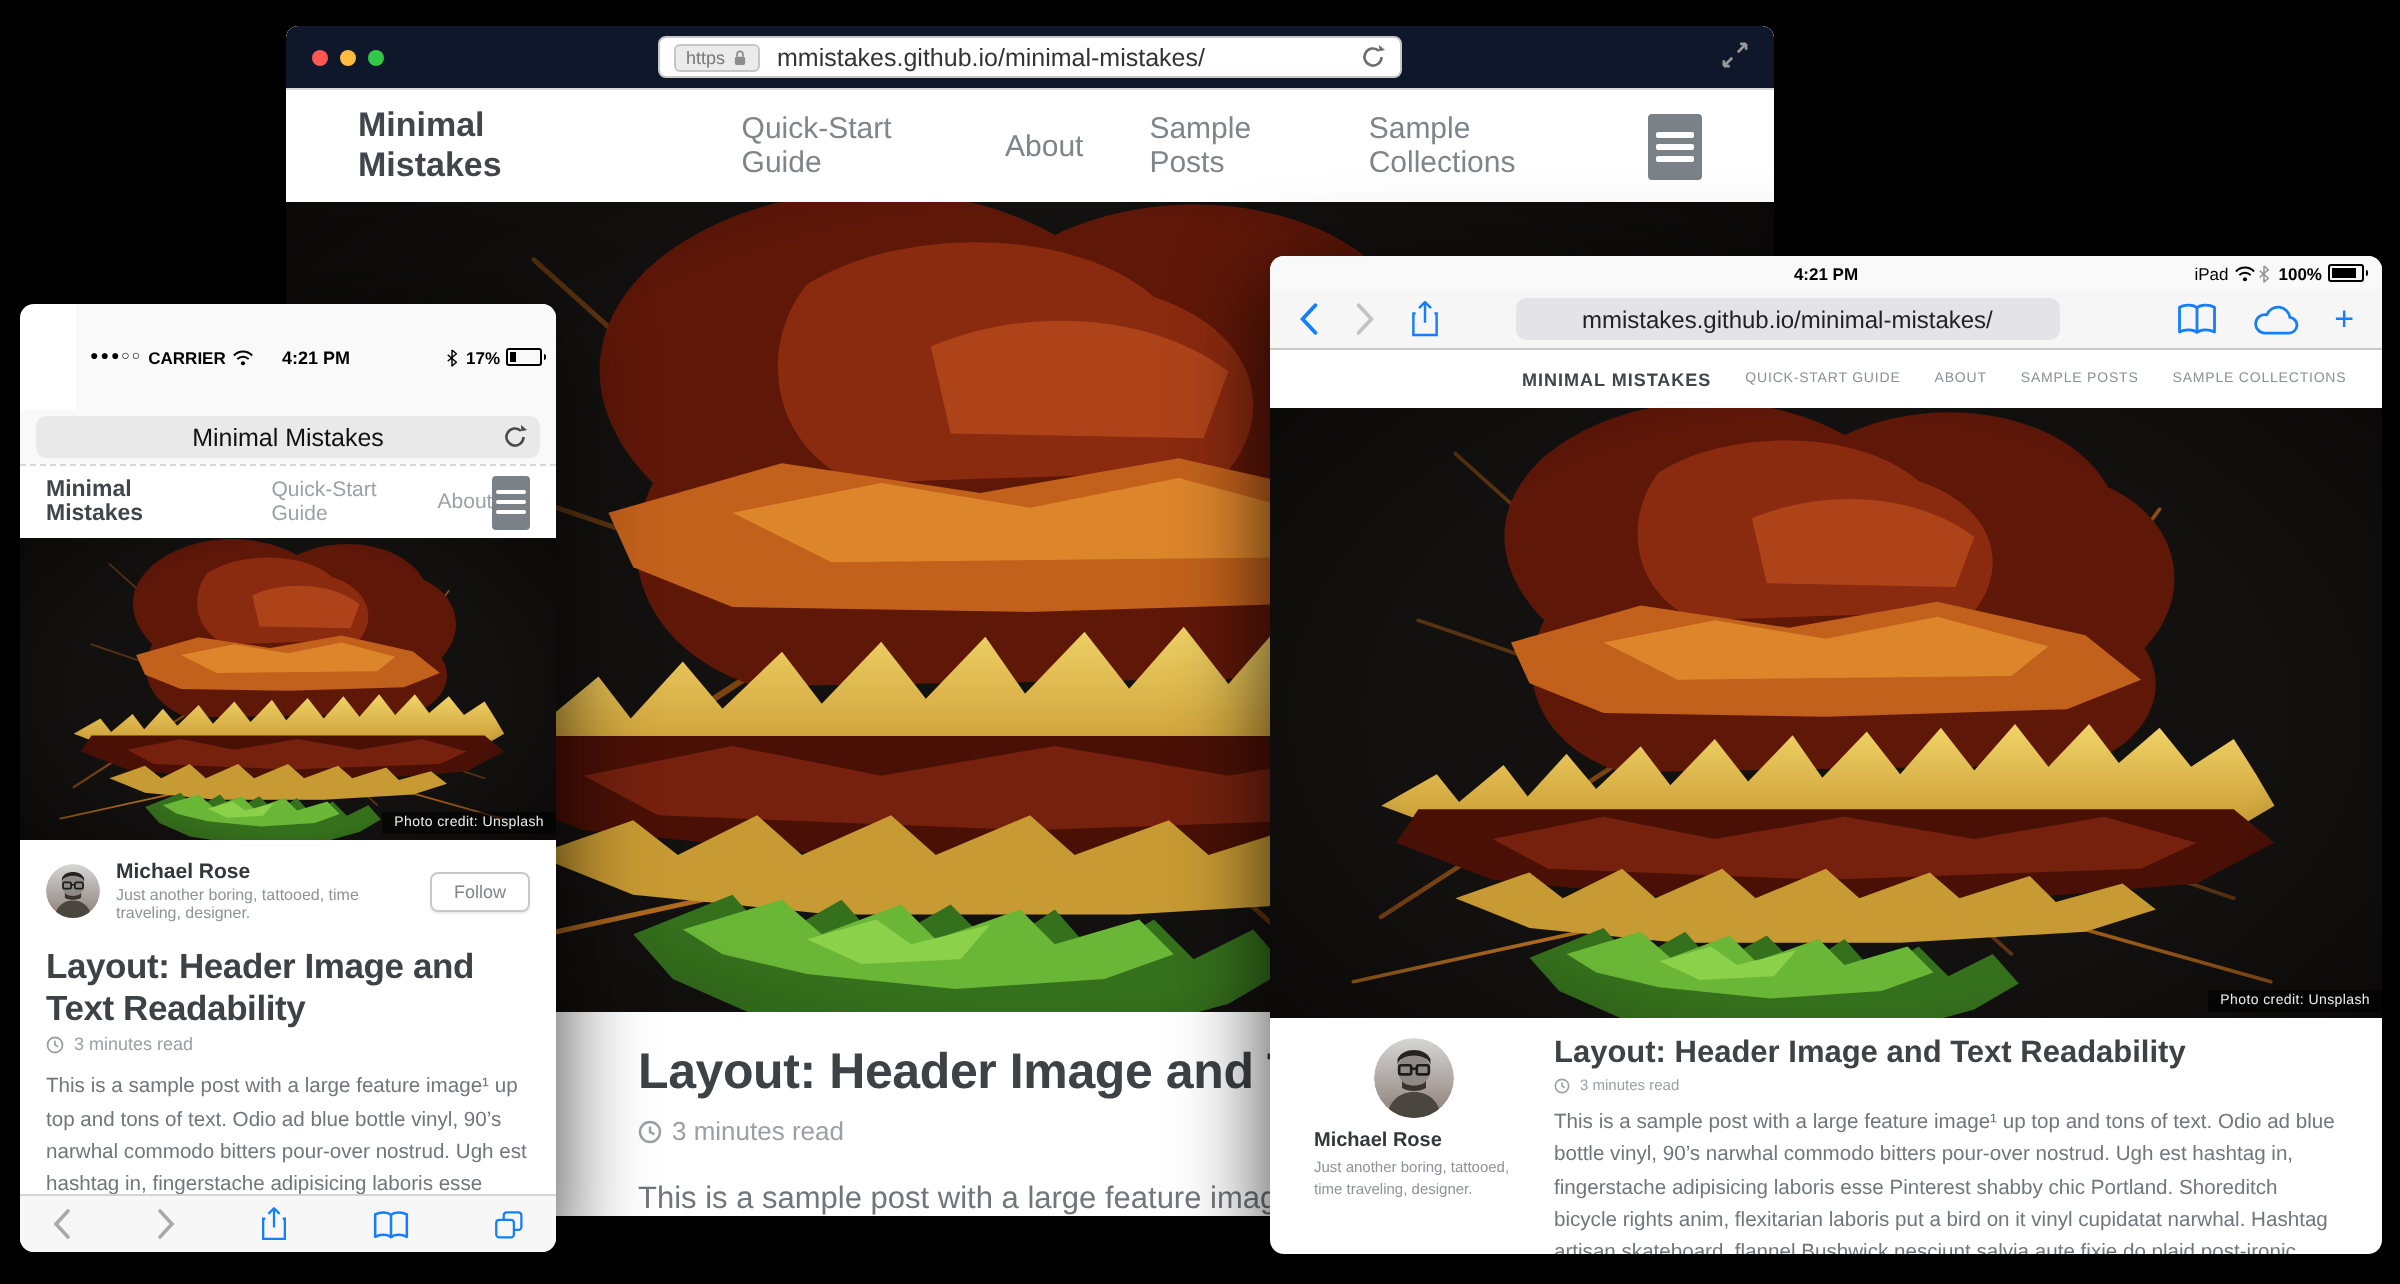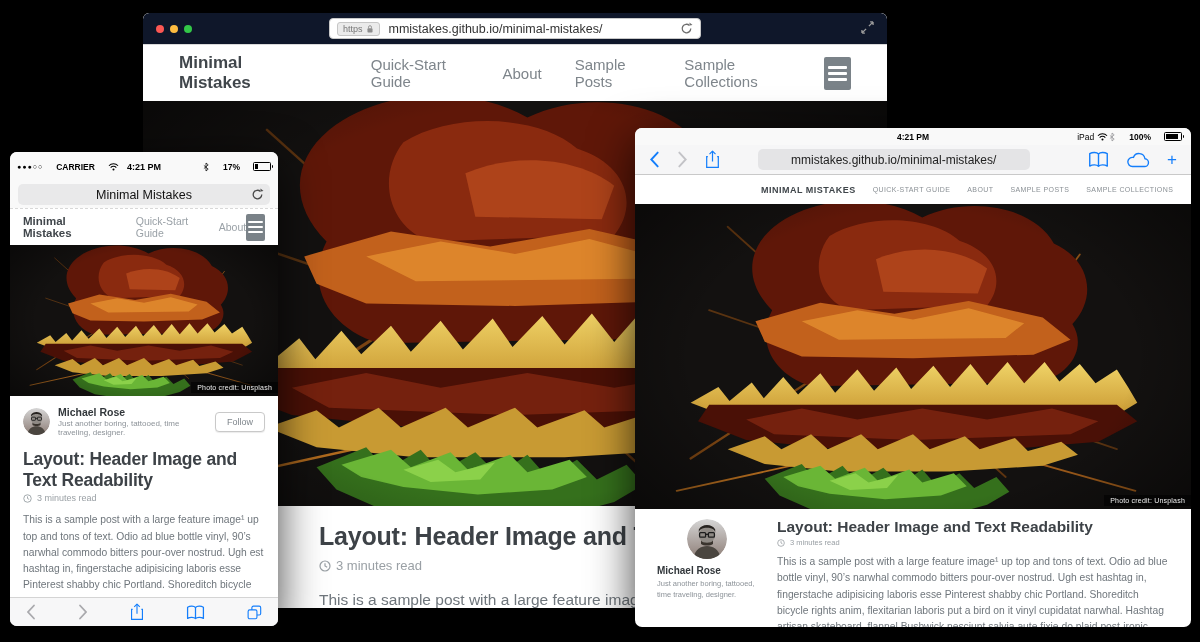--- a/index.html
+++ b/index.html
@@ -34,22 +34,22 @@
   .d-hero{height:405px;}
   .credit{position:absolute;right:0;bottom:3px;background:rgba(0,0,0,.55);color:#eee;font-size:7px;padding:2px 6px;letter-spacing:.2px;}
   .d-content{flex:1;padding:16px 40px 0 176px;overflow:hidden;}
   .d-content h1{margin:0 0 7px 0;font-size:25px;color:#3d4247;letter-spacing:-.2px;}
   .meta{display:flex;align-items:center;gap:5px;color:#9aa0a5;}
   .d-content .meta{font-size:13px;}
   .d-content p{margin:15px 0 0 0;font-size:15.5px;line-height:1.55;color:#6f767c;width:545px;}
 
   
   .iphone{left:10px;top:152px;width:268px;height:474px;border-radius:7px;z-index:3;display:flex;flex-direction:column;}
-  .ip-status{height:21px;background:#f9f9f9;display:flex;align-items:center;justify-content:space-between;padding:4px 7px;position:relative;flex:none;}
-  .st-left,.st-right{display:flex;align-items:center;gap:13px;}
+  .ip-status{height:21px;background:#f9f9f9;display:flex;align-items:center;justify-content:space-between;padding:16px 7px;position:relative;flex:none;margin-left:28px;}
+  .st-left,.st-right{display:flex;align-items:center;gap:3px;}
   .sig{font-size:7px;letter-spacing:1px;color:#000;}
   .carrier{font-size:8.5px;font-weight:bold;color:#000;}
   .st-time{position:absolute;left:0;right:0;text-align:center;font-size:9px;font-weight:bold;color:#000;pointer-events:none;}
   .st-batt-label{font-size:8.5px;font-weight:bold;color:#000;}
   .batt{width:16px;height:7px;border:1px solid #000;border-radius:1.5px;position:relative;display:inline-block;}
   .batt::after{content:"";position:absolute;right:-3px;top:1.5px;width:1.5px;height:3px;background:#000;border-radius:0 1px 1px 0;}
   .batt i{position:absolute;left:1px;top:1px;bottom:1px;background:#000;display:block;}
   .ip-urlrow{height:27px;background:#f9f9f9;padding:3px 8px 3px 8px;box-sizing:border-box;flex:none;}
   .ip-field{height:21px;background:#e9e9ea;border-radius:5px;position:relative;display:flex;align-items:center;justify-content:center;font-size:12.5px;color:#111;}
   .ip-field .reload{position:absolute;right:6px;top:4px;}

